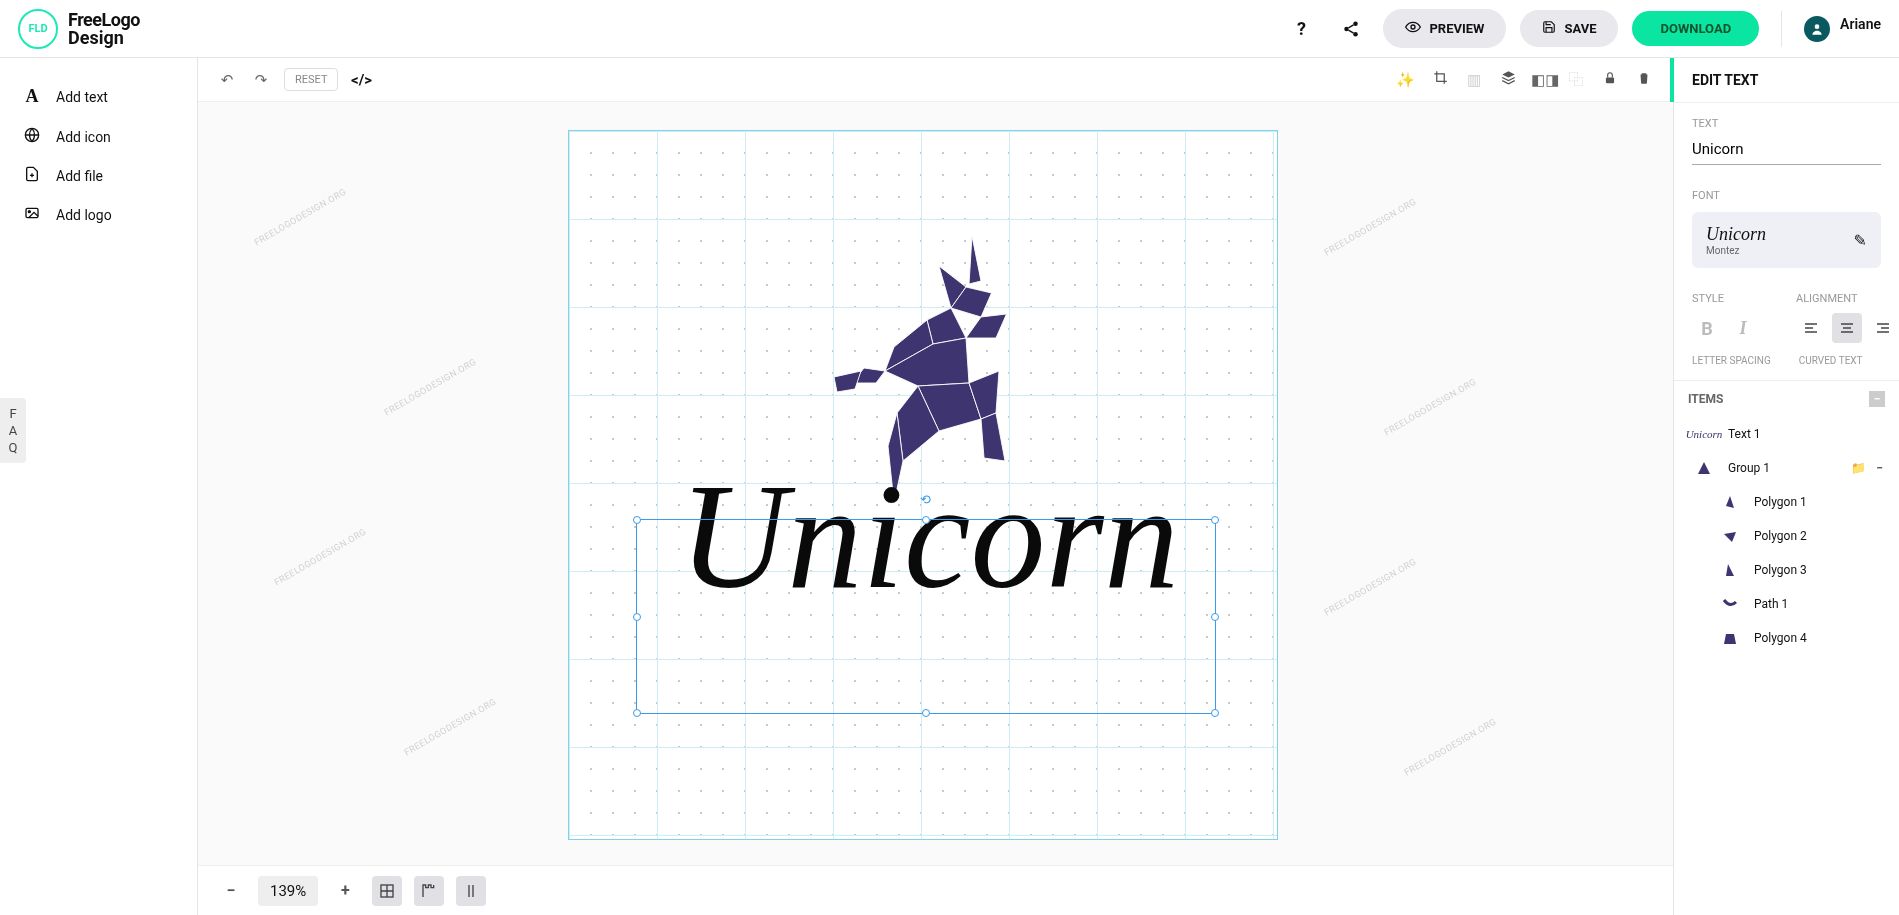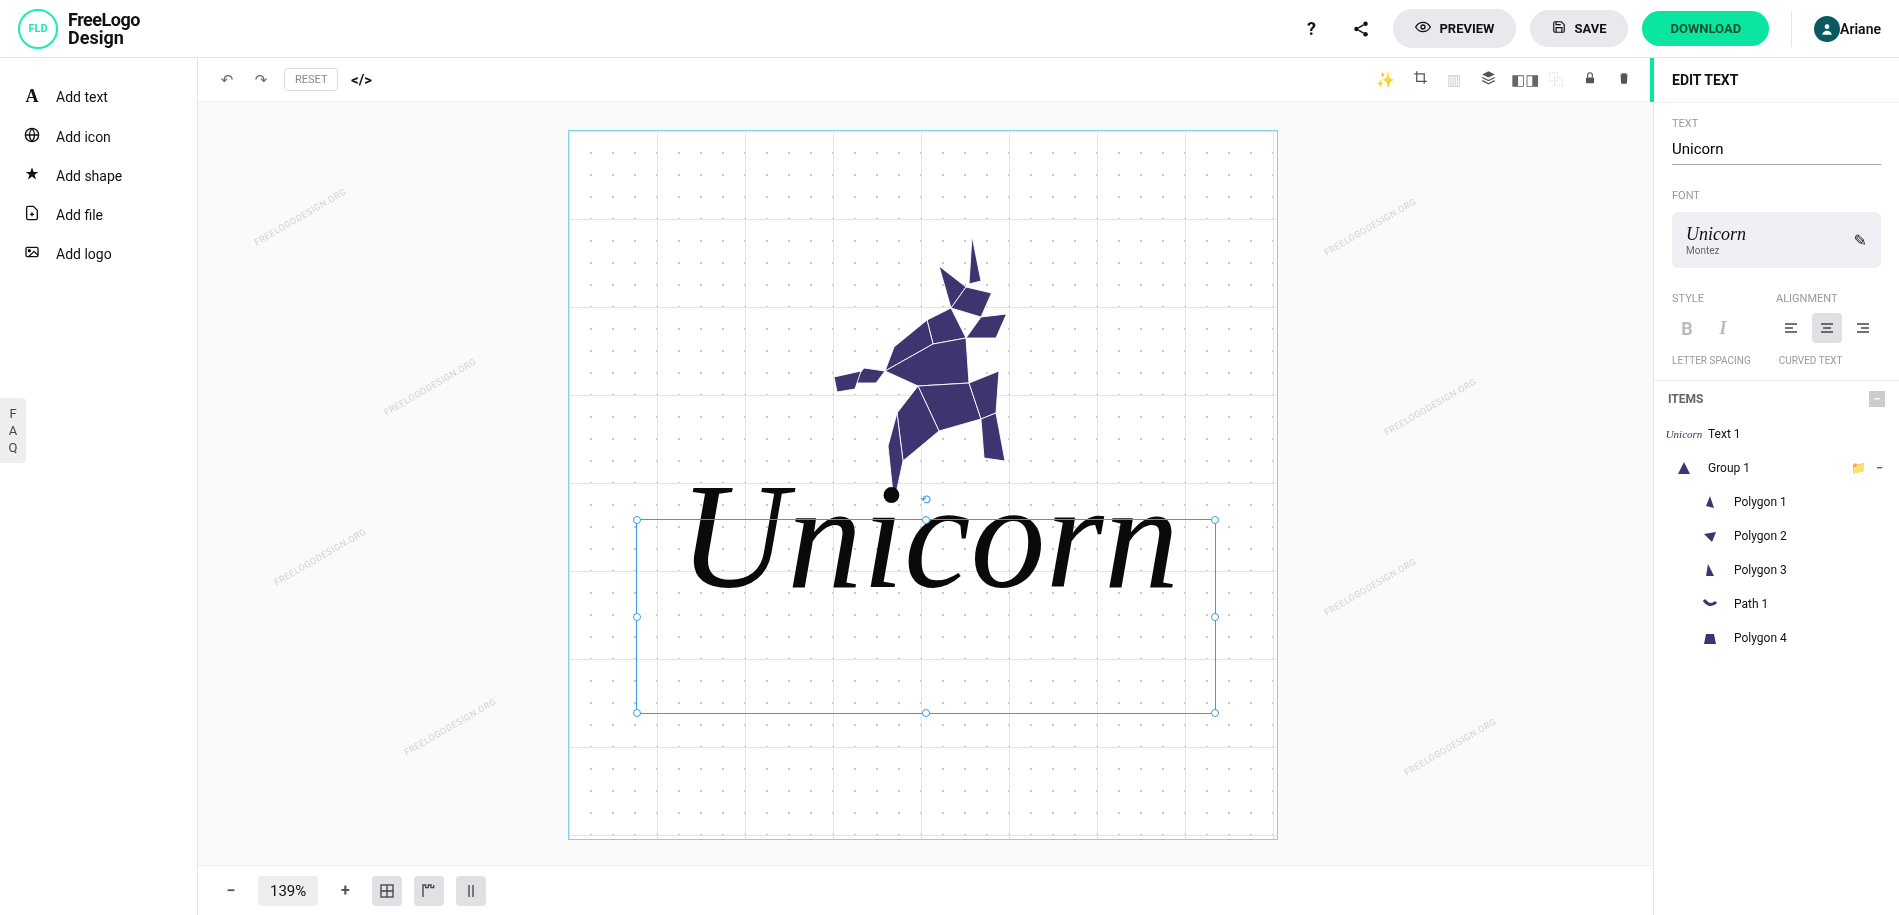--- a/index.html
+++ b/index.html
@@ -8,21 +8,21 @@
 .brand{display:flex;align-items:center;gap:10px}
 .brand-badge{width:40px;height:40px;border:2px solid #1de9b6;border-radius:50%;display:flex;align-items:center;justify-content:center;color:#1de9b6;font-weight:700;font-size:11px}
 .brand-text{line-height:1;font-weight:700;font-size:18px}
 .brand-text div:first-child{letter-spacing:-.5px}
 .header-right{display:flex;align-items:center;gap:14px}
 .icon-btn{width:36px;height:36px;display:flex;align-items:center;justify-content:center;cursor:pointer;font-size:18px;color:#111}
 .pill{border-radius:22px;padding:10px 22px;font-weight:700;font-size:13px;cursor:pointer;display:flex;align-items:center;gap:8px;border:none}
 .pill.grey{background:#e8e8ed;color:#111}
 .pill.green{background:#0ae5a1;color:#14532d;padding:10px 28px}
 .vdiv{width:1px;height:36px;background:#e5e5e5;margin:0 8px}
-.user{display:flex;align-items:center;}
+.user{display:flex;gap:10px}
 .avatar{width:26px;height:26px;border-radius:50%;background:#0a5960;display:flex;align-items:center;justify-content:center;color:#fff;font-size:12px}
 .main{display:flex;height:calc(915px - 58px)}
 .left-tools{width:198px;border-right:1px solid #e5e5e5;padding-top:18px;position:relative}
 .tool{display:flex;align-items:center;gap:14px;padding:10px 22px;font-size:14px;cursor:pointer;color:#111}
 .tool .ticon{width:20px;text-align:center}
 .faq-tab{position:absolute;top:340px;left:0;width:26px;background:#eee;border-radius:0 4px 4px 0;padding:8px 0;display:flex;flex-direction:column;align-items:center;font-size:13px;color:#444;gap:2px}
 .canvas-area{flex:1;display:flex;flex-direction:column;position:relative;background:#fafafa}
 .canvas-toolbar{height:44px;display:flex;align-items:center;justify-content:space-between;padding:0 18px;background:#fff;border-bottom:1px solid #eee}
 .ct-left,.ct-right{display:flex;align-items:center;gap:12px}
 .ct-left .sbtn,.ct-right .sbtn{cursor:pointer;color:#666;font-size:15px;width:22px;text-align:center}
@@ -36,21 +36,21 @@
 .handle{position:absolute;width:8px;height:8px;background:#fff;border:1px solid #3b9be8;border-radius:50%}
 .handle.tl{left:-4px;top:-4px}.handle.tr{right:-4px;top:-4px}.handle.bl{left:-4px;bottom:-4px}.handle.br{right:-4px;bottom:-4px}
 .handle.tm{left:50%;top:-4px;margin-left:-4px}.handle.bm{left:50%;bottom:-4px;margin-left:-4px}
 .handle.ml{left:-4px;top:50%;margin-top:-4px}.handle.mr{right:-4px;top:50%;margin-top:-4px}
 .rothandle{position:absolute;left:50%;top:-28px;margin-left:-6px;font-size:13px;color:#3b9be8}
 .logo-text{position:absolute;left:60px;top:330px;width:600px;font-family:'Brush Script MT',cursive;font-size:150px;font-style:italic;color:#0a0a0a;text-align:center;line-height:1}
 .bottom-bar{height:50px;display:flex;align-items:center;gap:12px;padding:0 18px;background:#fff;border-top:1px solid #eee}
 .zoom-box{background:#eee;border-radius:4px;padding:6px 12px;font-size:15px}
 .bb-btn{width:30px;height:30px;display:flex;align-items:center;justify-content:center;border-radius:4px;cursor:pointer;color:#555}
 .bb-btn.active{background:#e0e0e5}
-.right-panel{width:246px;border-left:1px solid #e5e5e5;display:flex;flex-direction:column;background:#fff;position:relative}
+.right-panel{width:226px;border-left:1px solid #e5e5e5;display:flex;flex-direction:column;background:#fff;position:relative}
 .rp-accent{position:absolute;left:-4px;top:0;width:4px;height:44px;background:#0ae5a1}
 .rp-title{padding:14px 18px;font-weight:700;font-size:14px;border-bottom:1px solid #eee}
 .rp-body{padding:14px 18px;flex:0 0 auto;overflow:hidden}
 .rp-label{font-size:11px;color:#999;font-weight:400;margin-bottom:6px}
 .text-input{width:100%;border:none;border-bottom:1px solid #aaa;font-size:15px;padding:4px 0 6px;outline:none}
 .font-card{background:#eef0f5;border-radius:6px;padding:12px 14px;margin-top:10px;display:flex;align-items:center;justify-content:space-between;cursor:pointer}
 .font-card .prev{font-family:'Brush Script MT',cursive;font-style:italic;font-size:18px}
 .font-card .fname{font-size:10px;color:#666}
 .row2{display:flex;gap:40px;margin-top:22px}
 .swatch{width:34px;height:34px;border-radius:4px;border:1px solid #ccc;cursor:pointer}
@@ -131,26 +131,20 @@
     <div class="tool">
         <span class="ticon"><b style="font-family:serif;font-size:18px">A</b></span>
         <span>Add text</span>
       </div>
     <div class="tool">
         <span class="ticon"><svg width="16" height="16" viewBox="0 0 24 24" fill="none" stroke="#111" stroke-width="2">
             <circle cx="12" cy="12" r="10"></circle>
             <path d="M2 12h20M12 2a15 15 0 010 20M12 2a15 15 0 000 20"></path>
           </svg></span>
         <span>Add icon</span>
-      </div>
-    <div class="tool">
-        <span class="ticon"><svg width="16" height="16" viewBox="0 0 24 24" fill="#111">
-            <path d="M12 2l2.5 7h7l-5.7 4.3 2.2 7-6-4.5-6 4.5 2.2-7L2.5 9h7z"></path>
-          </svg></span>
-        <span>Add shape</span>
       </div>
     <div class="tool">
         <span class="ticon"><svg width="16" height="16" viewBox="0 0 24 24" fill="none" stroke="#111" stroke-width="2">
             <path d="M14 2H6a2 2 0 00-2 2v16a2 2 0 002 2h12a2 2 0 002-2V8l-6-6z"></path>
             <path d="M12 11v6M9 14h6"></path>
           </svg></span>
         <span>Add file</span>
       </div>
     <div class="tool">
         <span class="ticon"><svg width="16" height="16" viewBox="0 0 24 24" fill="none" stroke="#111" stroke-width="2">

